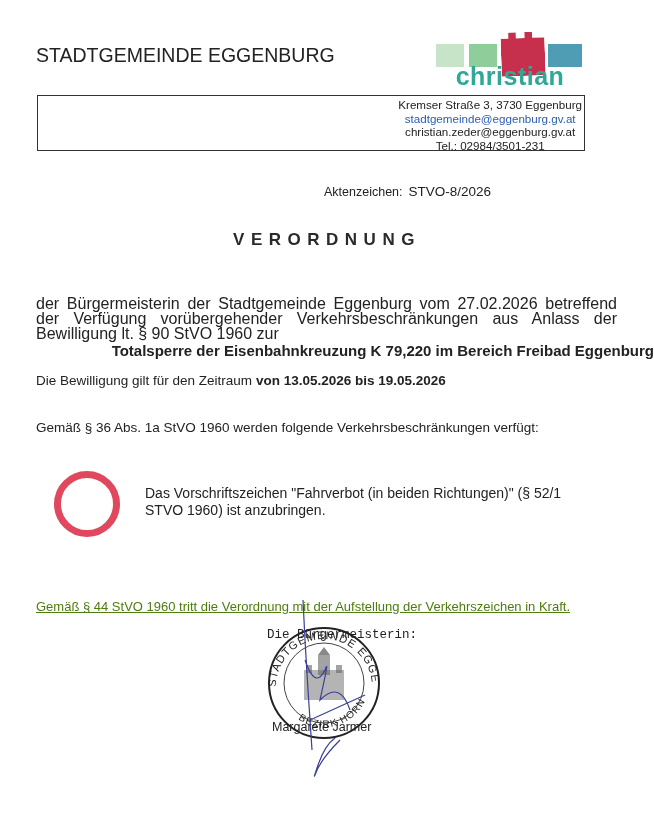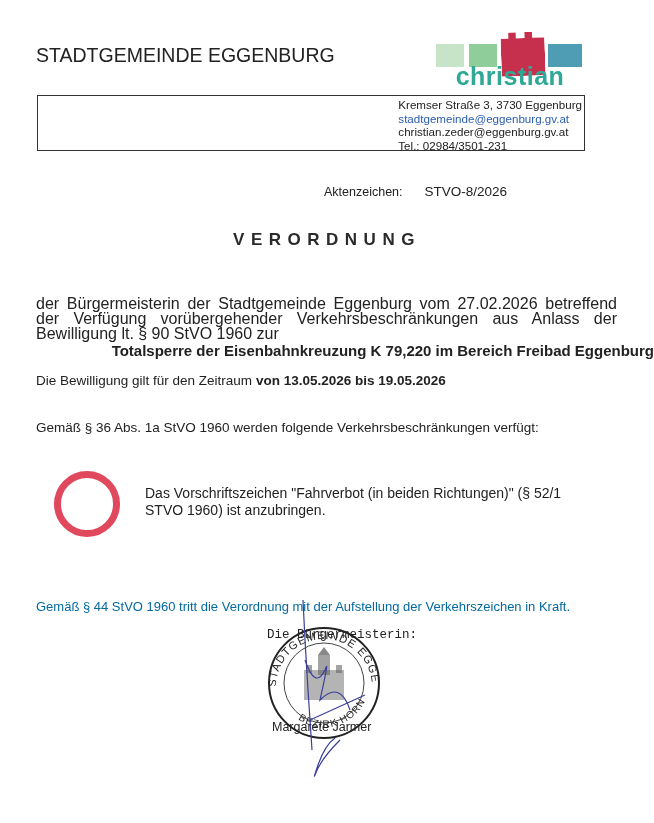--- a/index.html
+++ b/index.html
@@ -15,33 +15,33 @@
     .logo .s2 { left: 33px; top: 18px; width: 28px; height: 23px; background: #8fce9b; }
     .logo .s3 { left: 65px; top: 6px; width: 44px; height: 44px; background: #c7304d; transform: rotate(-2deg);
       clip-path: polygon(0 14%, 18% 14%, 18% 0, 35% 0, 35% 14%, 55% 14%, 55% 0, 72% 0, 72% 14%, 100% 14%, 100% 100%, 0 100%); }
     .logo .s4 { left: 112px; top: 18px; width: 34px; height: 23px; background: #4e9db4; }
     .logo .word { position: absolute; left: 0; top: 36px; width: 148px; text-align: center;
       font-size: 25px; font-weight: bold; color: #2fa896; letter-spacing: 0.5px; }
     .contact-box {
       left: 37px; top: 95px; width: 548px; height: 56px;
       border: 1px solid #333; box-sizing: border-box;
     }
-    .contact-lines { position: absolute; right: 2px; top: 2px; text-align: left; font-size: 11.6px; line-height: 13.5px; color: #222; }
+    .contact-lines { position: absolute; right: 2px; top: 2px; text-align: center; font-size: 11.6px; line-height: 13.5px; color: #222; }
     .contact-lines .link { color: #2a5db0; }
     .file-ref { left: 324px; top: 184px; font-size: 12.5px; color: #222; }
-    .file-ref .val { margin-left: 22px; font-size: 13.5px; }
+    .file-ref .val { margin-left: 6px; font-size: 13.5px; }
     .title { left: 0; width: 654px; top: 230px; text-align: center; font-size: 17px; font-weight: bold; letter-spacing: 6.5px; color: #2a2a2a; }
     .intro { left: 36px; top: 296px; width: 581px; font-size: 16px; line-height: 15px; text-align: justify; text-align-last: left; color: #222; }
     .subject { left: 0; width: 654px; top: 342px; text-align: right; font-size: 15px; font-weight: bold; color: #222; }
     .period { left: 36px; top: 373px; font-size: 13.5px; color: #222; }
     .period b { font-weight: bold; }
     .para43 { left: 36px; top: 420px; font-size: 13.5px; color: #222; }
     .sign-ring { left: 54px; top: 471px; width: 52px; height: 52px; border: 7px solid #e0485e; border-radius: 50%; box-sizing: content-box; }
     .sign-text { left: 145px; top: 485px; width: 450px; font-size: 14px; line-height: 17px; color: #222; }
-    .para44 { left: 36px; top: 599px; font-size: 13px; color: #0369a1; }
+    .para44 { left: 36px; top: 599px; font-size: 13px; color: #4d7c0f; text-decoration: underline; }
     .signer-label { left: 267px; top: 628px; font-size: 12.5px; color: #222; font-family: Liberation Mono, monospace; }
     .signer-name { left: 272px; top: 720px; font-size: 12.5px; color: #222; }
     .seal { left: 262px; top: 625px; width: 125px; height: 115px; }
     .signature { left: 280px; top: 600px; width: 100px; height: 180px; }
   </style>
 </head>
 <body>
 
 <div class="abs org-name">STADTGEMEINDE EGGENBURG</div>
 

